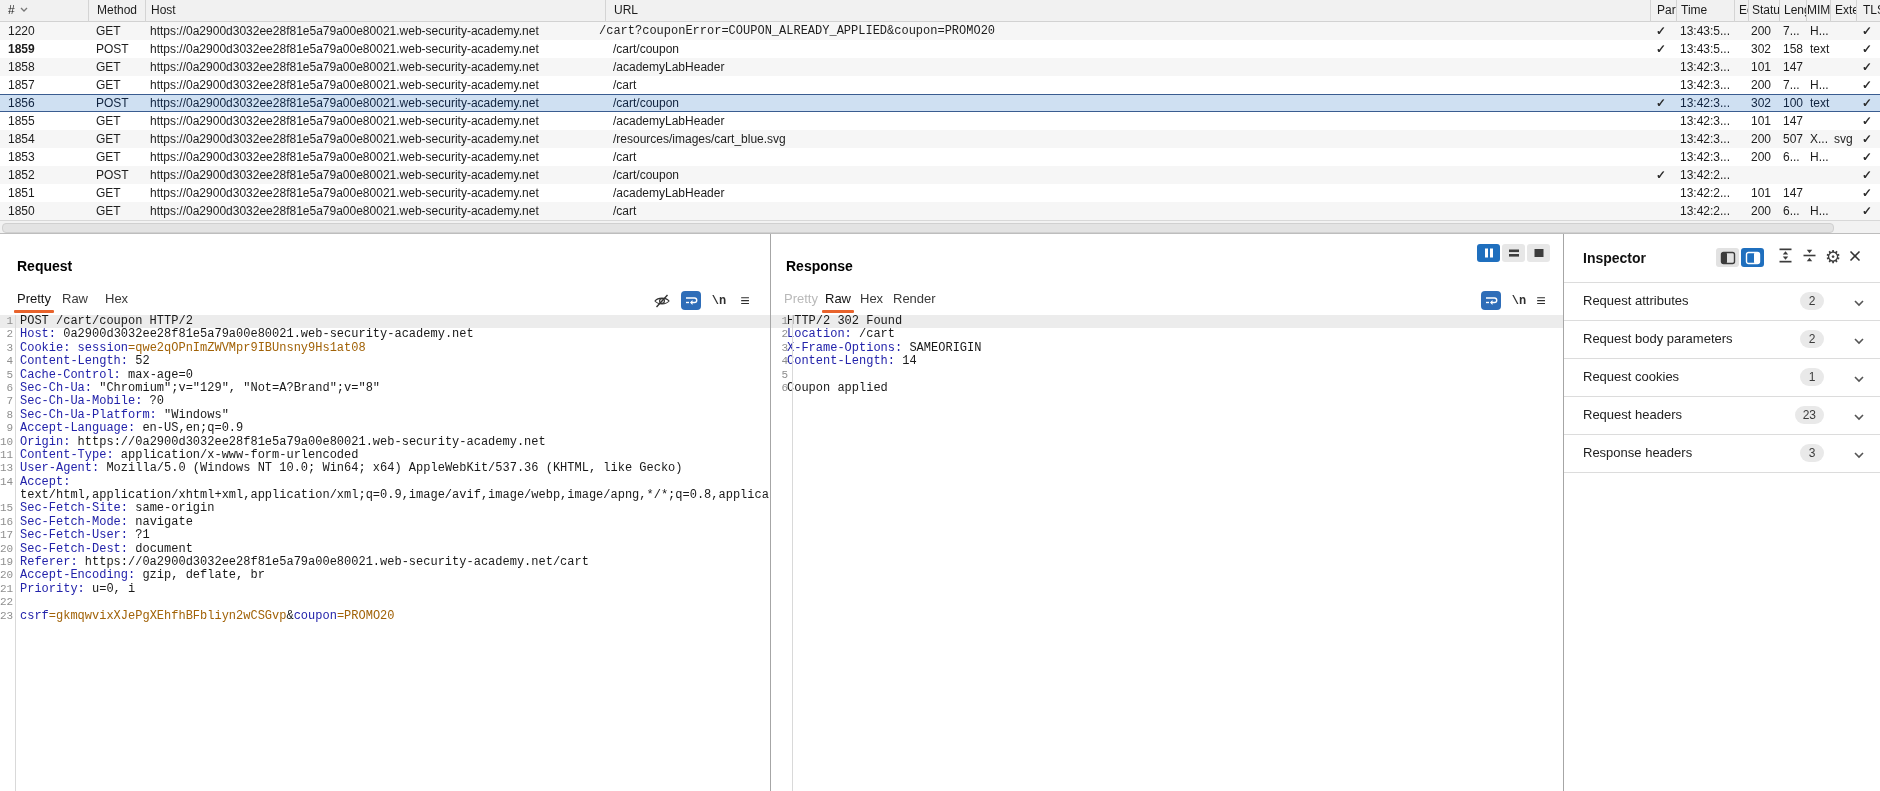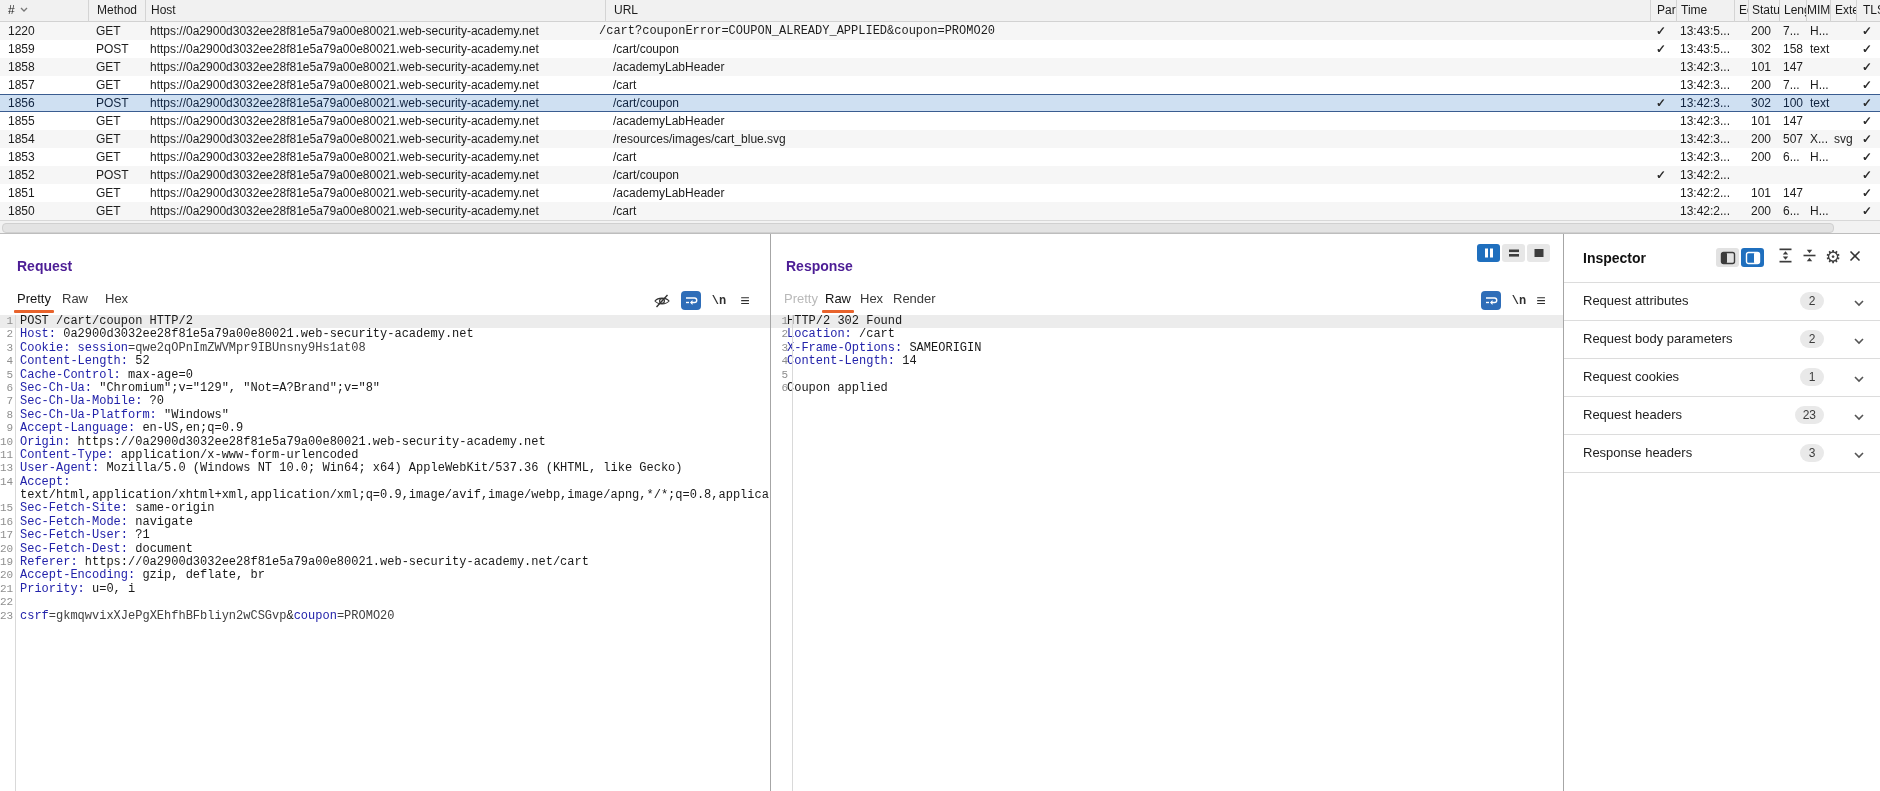--- a/index.html
+++ b/index.html
@@ -20,21 +20,21 @@
   .trow.selected .td{color:#10233f;}
   .check{font-size:12px;color:#2b2b2b;font-weight:bold;}
   .hscroll{position:absolute;top:220px;left:0;width:1880px;height:13px;background:#f2f2f2;border-top:1px solid #d8d8d8;box-sizing:border-box;}
   .hthumb{position:absolute;top:2px;left:2px;width:1830px;height:8px;background:#e3e3e3;border:1px solid #d0d0d0;border-radius:4px;}
 
   
   .panel{position:absolute;top:234px;height:557px;background:#fff;box-sizing:border-box;}
   .request-panel{left:0;width:771px;border-right:1px solid #a6a6a6;}
   .response-panel{left:771px;width:793px;border-right:1px solid #a6a6a6;}
   .inspector{left:1564px;width:316px;}
-  .panel-title{position:absolute;top:24px;font-size:14px;font-weight:bold;color:#4c1d95;}
+  .panel-title{position:absolute;top:24px;font-size:14px;font-weight:bold;color:#000000;}
 
   .tabs{position:absolute;top:56px;left:0;right:0;height:23px;}
   .tab{position:absolute;top:0;height:22px;line-height:18px;font-size:13px;color:#3a3a3a;cursor:default;}
   .tab.selected{color:#141414;}
   .tab.selected::after{content:"";position:absolute;left:-3px;right:-3px;bottom:-1px;height:3px;background:#e8632c;border-radius:1px;}
   .tab.disabled{color:#b9b9b9;}
 
   .icon-btn{position:absolute;width:20px;height:19px;display:flex;align-items:center;justify-content:center;}
   .icon-blue{background:#2e6db8;border-radius:4px;}
   .nl-glyph{font-size:12px;font-weight:bold;color:#2e2e2e;font-family:"Liberation Mono",monospace;}
@@ -42,21 +42,21 @@
 
   
   .editor{position:absolute;top:81px;left:0;right:0;bottom:0;font-family:"Liberation Mono",monospace;font-size:12px;overflow:hidden;}
   .gutter-sep{position:absolute;top:81px;bottom:0;width:1px;background:#d9d9d9;}
   .ed-line{position:relative;height:13.4px;line-height:13.4px;white-space:pre;}
   .ed-line.hl{background:#ececec;}
   .gut{position:absolute;left:0;top:0;text-align:right;color:#8f8f8f;font-size:11px;}
   .tx{position:absolute;top:0;}
   .req .gut{width:13px;} .req .tx{left:20px;}
   .rsp .gut{width:17px;} .rsp .tx{left:16px;}
-  .tn{color:#2222aa;} .tv{color:#191919;} .tr{color:#404040;}
+  .tn{color:#2222aa;} .tv{color:#191919;} .tr{color:#a16207;}
 
   
   .layout-btns{position:absolute;top:10px;left:706px;display:flex;gap:2px;}
   .lb{width:23px;height:18px;border-radius:3px;background:#e7e7e7;display:flex;align-items:center;justify-content:center;}
   .lb.active{background:#1f6fbe;}
 
   
   .insp-title{position:absolute;left:19px;top:16px;font-size:14px;font-weight:bold;color:#111;}
   .insp-icons{position:absolute;top:13px;left:152px;display:flex;align-items:center;gap:7px;}
   .tgl{width:23px;height:19px;border-radius:3px;background:#e2e2e2;display:flex;align-items:center;justify-content:center;}
@@ -100,21 +100,21 @@
           <div class="td" style="left: 1650px; width: 26px; padding-left: 6px;"><span class="check">✓</span></div>
           <div class="td" style="left: 1676px; width: 58px; padding-left: 4px;">13:43:5...</div>
           <div class="td" style="left: 1734px; width: 14px; padding-left: 4px;"></div>
           <div class="td" style="left: 1748px; width: 31px; padding-left: 3px;">200</div>
           <div class="td" style="left: 1779px; width: 27px; padding-left: 4px;">7...</div>
           <div class="td" style="left: 1806px; width: 24px; padding-left: 4px;">H...</div>
           <div class="td" style="left: 1830px; width: 26px; padding-left: 4px;"></div>
           <div class="td" style="left: 1856px; width: 24px; padding-left: 6px;"><span class="check">✓</span></div>
         </div>
         <div class="trow" style="top: 18px;">
-          <div class="td" style="left: 0px; width: 88px; padding-left: 8px;">1859</div>
+          <div class="td" style="left: 0px; width: 88px; padding-left: 8px; font-weight: bold;">1859</div>
           <div class="td" style="left: 88px; width: 57px; padding-left: 8px;">POST</div>
           <div class="td" style="left: 145px; width: 460px; padding-left: 5px;">https://0a2900d3032ee28f81e5a79a00e80021.web-security-academy.net</div>
           <div class="td" style="left: 605px; width: 757px; padding-left: 8px;">/cart/coupon</div>
           <div class="td" style="left: 1362px; width: 288px; padding-left: 9px;"></div>
           <div class="td" style="left: 1650px; width: 26px; padding-left: 6px;"><span class="check">✓</span></div>
           <div class="td" style="left: 1676px; width: 58px; padding-left: 4px;">13:43:5...</div>
           <div class="td" style="left: 1734px; width: 14px; padding-left: 4px;"></div>
           <div class="td" style="left: 1748px; width: 31px; padding-left: 3px;">302</div>
           <div class="td" style="left: 1779px; width: 27px; padding-left: 4px;">158</div>
           <div class="td" style="left: 1806px; width: 24px; padding-left: 4px;">text</div>

